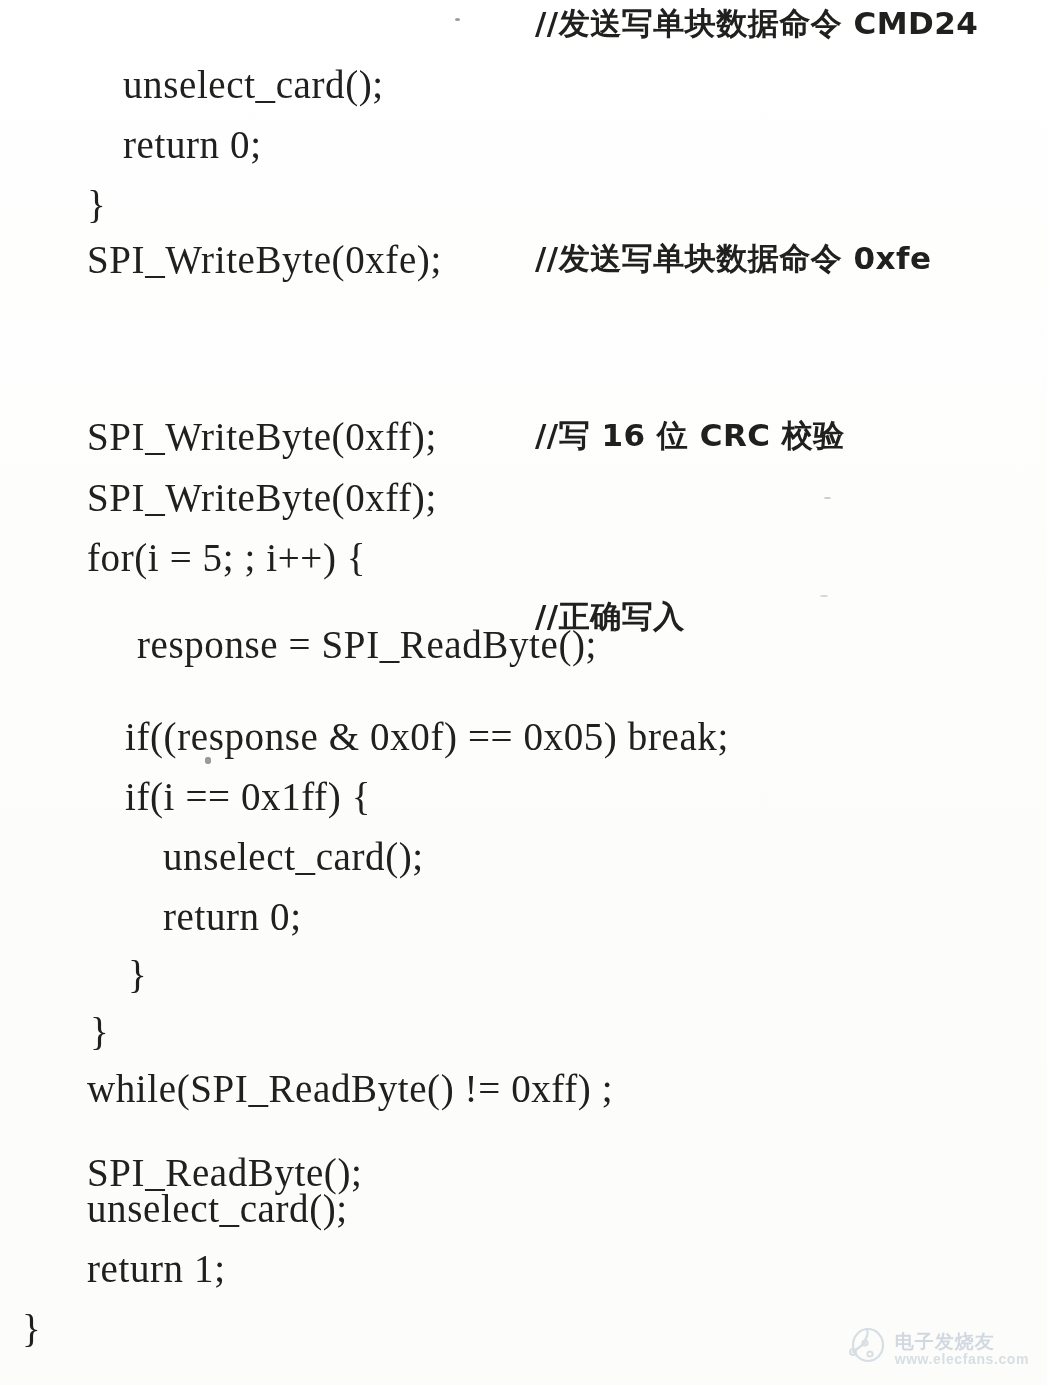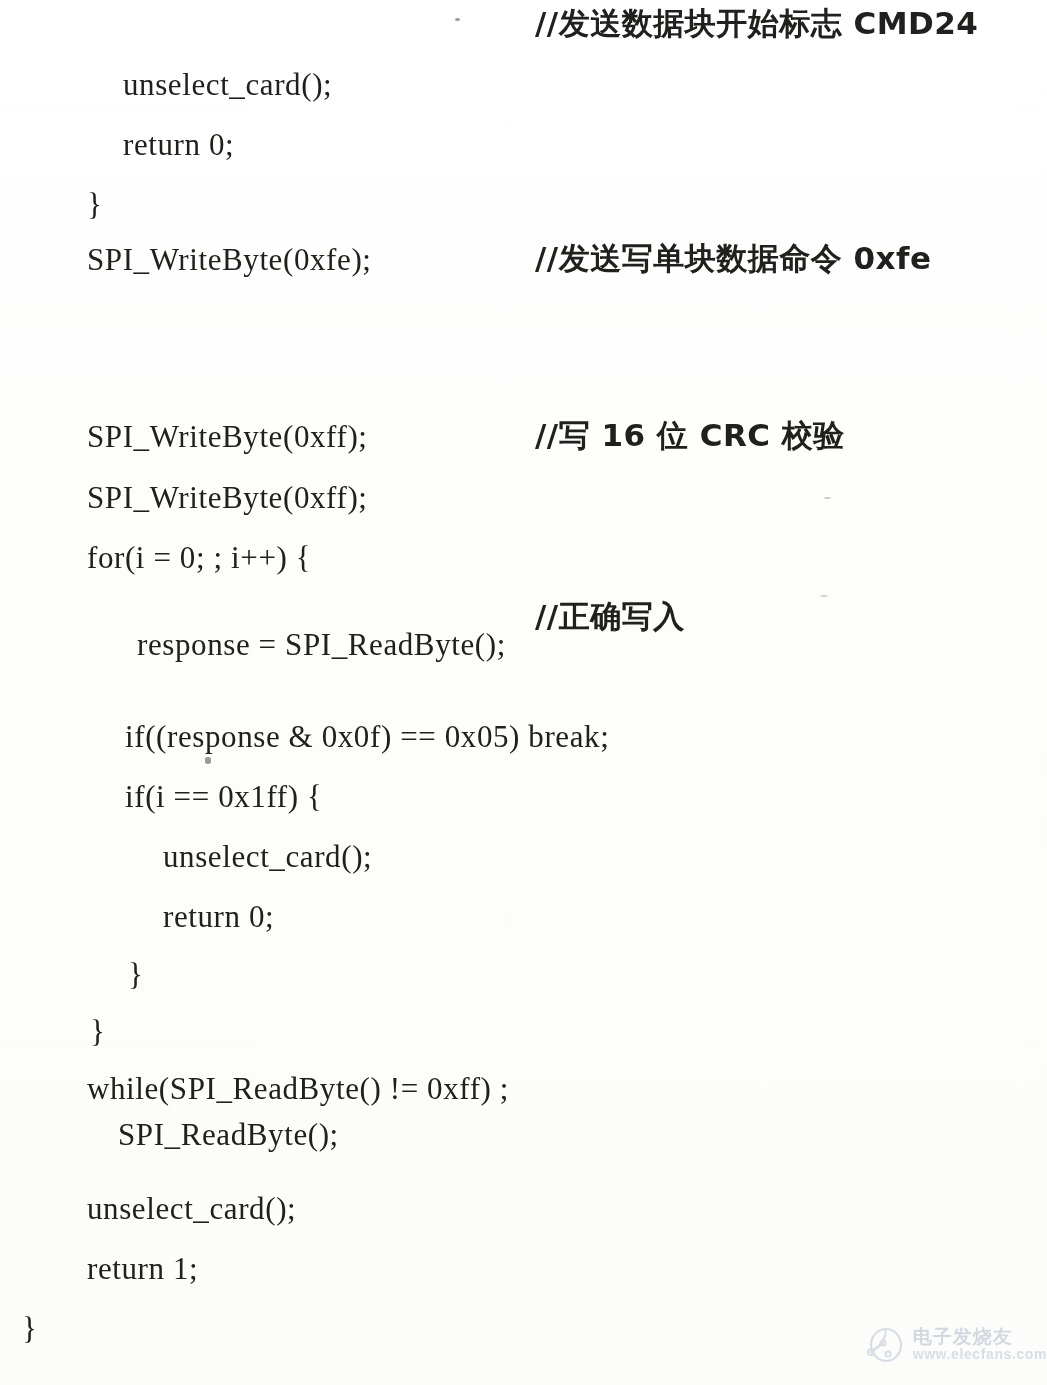--- a/index.html
+++ b/index.html
@@ -38,45 +38,45 @@
   .line {
     position: absolute;
     white-space: pre;
     font-family: "Liberation Serif", "DejaVu Serif", serif;
     font-size: 31px;
     line-height: 34px;
     letter-spacing: 0.4px;
     color: #20201f;
   }
   .line.code {
-    font-size: 31px;
+    font-size: 39px;
   }
   .line.comment {
     font-size: 31px;
   }
   
   .cn {
     font-family: "DejaVu Sans", "Liberation Sans", sans-serif;
     font-weight: 700;
     font-size: 29px;
     letter-spacing: 0.5px;
   }
   .ascii {
     font-family: "Liberation Serif", "DejaVu Serif", serif;
     font-weight: 400;
     letter-spacing: 0.6px;
   }
   
   #watermark {
     position: absolute;
-    right: 0;
+    right: 18px;
     bottom: 18px;
     z-index: 2;
     display: flex;
-    align-items: center;
+    align-items: flex-end;
     gap: 6px;
     opacity: 0.32;
     user-select: none;
   }
   #watermark .wm-mark {
     width: 46px;
     height: 46px;
     position: relative;
   }
   #watermark .wm-text {
@@ -106,59 +106,59 @@
   }
 </style>
 </head>
 <body>
 
 <div id="page">
 
   <div class="code-area">
 
     <div class="line code ascii" style="left:87px; top:8px;"></div>
-    <div class="line comment cn" style="left:535px; top:6px;">//发送数据块开始标志 CMD24</div>
+    <div class="line comment cn" style="left:535px; top:6px;">//发送写单块数据命令 CMD24</div>
 
     <div class="line code ascii" style="left:123px; top:68px;">unselect_card();</div>
 
     <div class="line code ascii" style="left:123px; top:128px;">return 0;</div>
 
     <div class="line code ascii" style="left:87px; top:188px;">}</div>
 
     <div class="line code ascii" style="left:87px; top:243px;">SPI_WriteByte(0xfe);</div>
     <div class="line comment cn" style="left:535px; top:241px;">//发送写单块数据命令 0xfe</div>
 
 
 
     <div class="line code ascii" style="left:87px; top:420px;">SPI_WriteByte(0xff);</div>
     <div class="line comment cn" style="left:535px; top:418px;">//写 16 位 CRC 校验</div>
 
     <div class="line code ascii" style="left:87px; top:481px;">SPI_WriteByte(0xff);</div>
 
-    <div class="line code ascii" style="left:87px; top:541px;">for(i = 0; ; i++) {</div>
+    <div class="line code ascii" style="left:87px; top:541px;">for(i = 5; ; i++) {</div>
 
     <div class="line comment cn" style="left:535px; top:599px;">//正确写入</div>
 
     <div class="line code ascii" style="left:125px; top:628px;margin-left:12px;">response = SPI_ReadByte();</div>
 
     <div class="line code ascii" style="left:125px; top:720px;">if((response &amp; 0x0f) == 0x05) break;</div>
 
     <div class="line code ascii" style="left:125px; top:780px;">if(i == 0x1ff) {</div>
 
     <div class="line code ascii" style="left:163px; top:840px;">unselect_card();</div>
 
     <div class="line code ascii" style="left:163px; top:900px;">return 0;</div>
 
     <div class="line code ascii" style="left:128px; top:958px;">}</div>
 
     <div class="line code ascii" style="left:90px; top:1015px;">}</div>
 
     <div class="line code ascii" style="left:87px; top:1072px;">while(SPI_ReadByte() != 0xff) ;</div>
 
-    <div class="line code ascii" style="left:87px; top:1118px;margin-left:31px;">SPI_ReadByte();</div>
+    <div class="line code ascii" style="left:87px; top:1156px;">SPI_ReadByte();</div>
 
     <div class="line code ascii" style="left:87px; top:1192px;">unselect_card();</div>
 
     <div class="line code ascii" style="left:87px; top:1252px;">return 1;</div>
 
     <div class="line code ascii" style="left:22px; top:1312px;">}</div>
 
   </div>
 
   <span class="speck" style="left:455px; top:18px; width:5px; height:3px;"></span>

